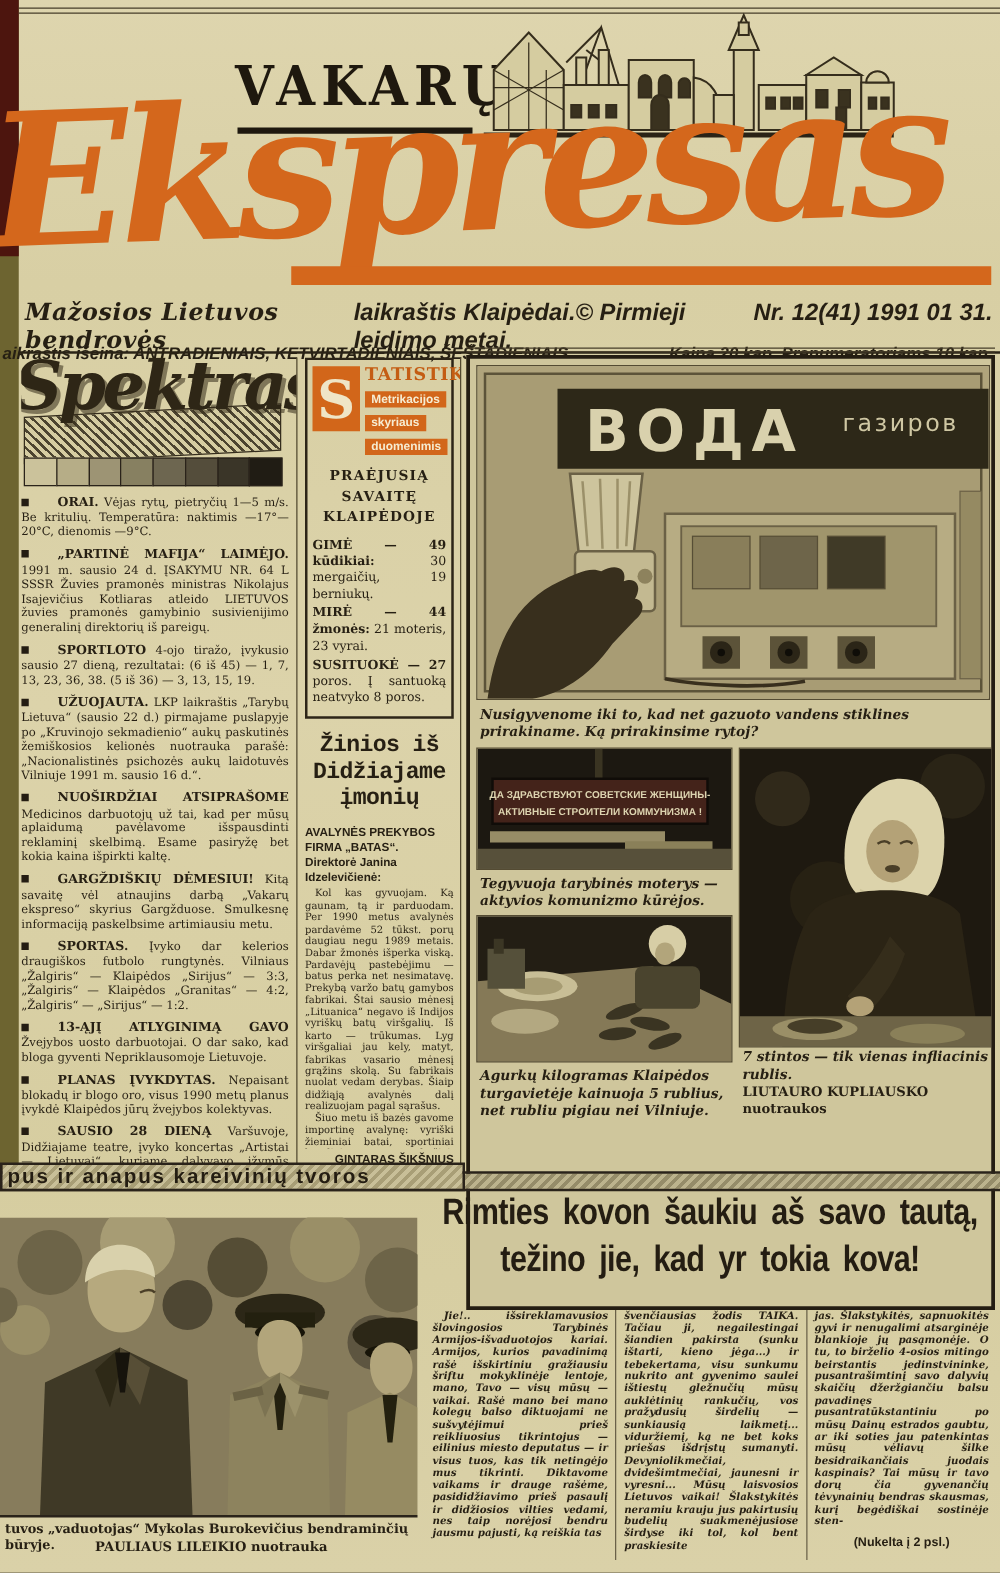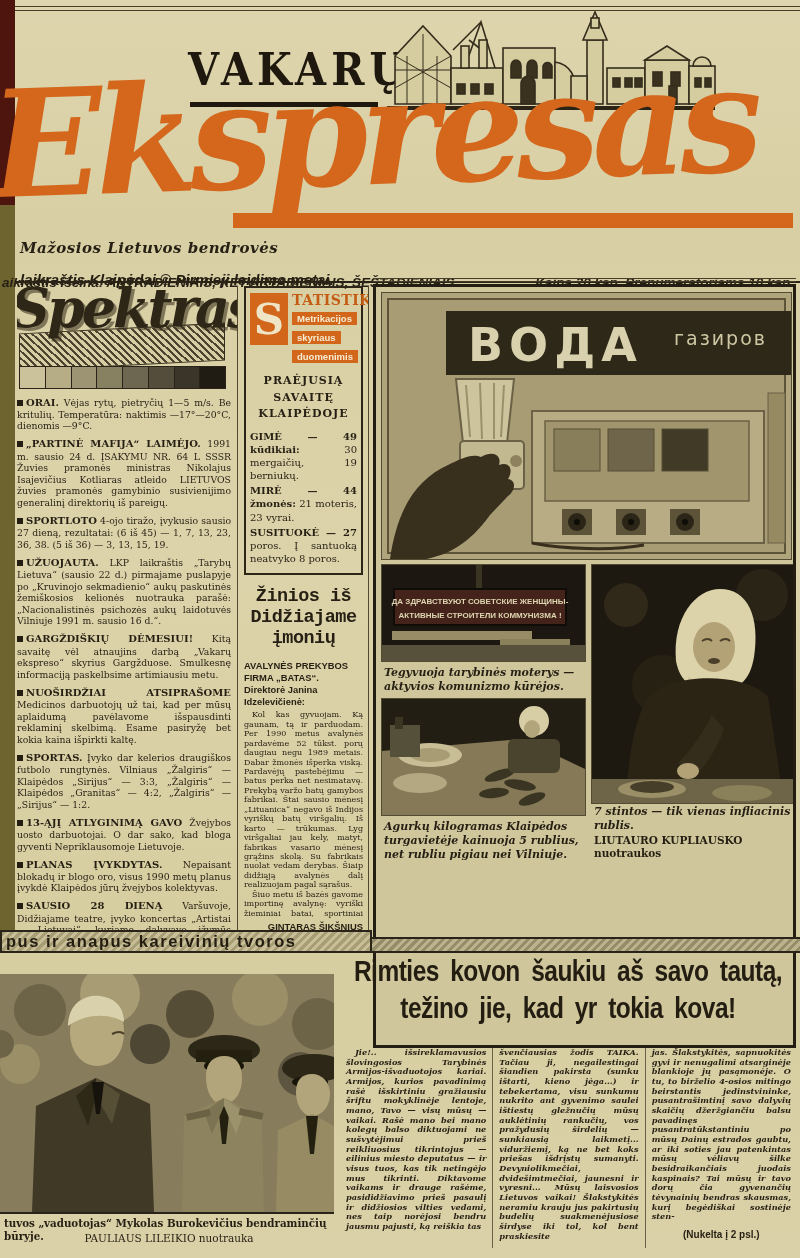--- a/index.html
+++ b/index.html
@@ -11,39 +11,39 @@
   .edge-top{position:absolute;left:0;top:0;width:15px;height:205px;background:#4d150e;}
   .top-rule{position:absolute;left:15px;right:0;height:1px;background:#473e2a;}
   
   .kicker{position:absolute;left:188px;top:46px;font-weight:bold;font-size:40px;letter-spacing:5px;color:#1e180e;transform:scaleY(1.1);}
   .kicker-rule{position:absolute;left:190px;top:102px;width:188px;height:5px;background:#1e180e;}
   .skyline{position:absolute;left:383px;top:10px;}
   .script-title{position:absolute;left:-10px;top:58px;font-size:148px;line-height:1;font-style:italic;font-weight:bold;
       letter-spacing:-8px;color:#d4671c;transform:rotate(-2deg);white-space:nowrap;}
   .orange-bar{position:absolute;left:233px;top:213px;width:560px;height:15px;background:#d4671c;}
   .info-row{position:absolute;left:20px;right:6px;top:239px;display:flex;align-items:baseline;gap:14px;
-      font-size:15px;font-weight:bold;font-style:italic;flex-direction:column;}
+      font-size:19px;font-weight:bold;font-style:italic;}
   .info-left{font-family:"DejaVu Serif",serif;letter-spacing:.5px;}
   .info-mid{font-family:"Liberation Sans",sans-serif;}
   .info-issue{margin-left:auto;font-family:"Liberation Sans",sans-serif;white-space:nowrap;}
   .info-row2{position:absolute;left:2px;right:6px;top:275px;display:flex;gap:14px;font-size:13.5px;font-weight:bold;font-style:italic;font-family:"Liberation Sans",sans-serif;}
   .info-price{margin-left:auto;white-space:nowrap;}
   .masthead-rule{position:absolute;left:15px;right:0;top:281px;height:2px;background:#2a2316;}
   
   .col-left{position:absolute;left:17px;top:286px;width:221px;height:646px;overflow:hidden;border-right:1px solid #51482f;padding-right:6px;box-sizing:border-box;}
   .spk{position:relative;height:104px;}
   .spk-hatch{position:absolute;left:2px;right:6px;top:42px;height:36px;border:1px solid #352d1d;
       background:repeating-linear-gradient(45deg,#d6cda2 0 3px,#4c4430 3px 5px);transform:skewY(-3deg);}
   .spk-text{position:absolute;left:-6px;top:-10px;font-size:54px;font-weight:bold;font-style:italic;letter-spacing:-3px;
       color:#2e2616;text-shadow:3px 3px 0 rgba(52,43,26,.55);}
   .spk-squares{position:absolute;left:2px;right:6px;top:80px;height:23px;display:flex;}
   .spk-squares .sq{flex:1;border:1px solid #2a231a;margin-right:-1px;}
   .brief{margin:6.5px 0 0;font-size:9.3px;line-height:1.24;text-align:justify;}
   .brief .bullet{display:inline-block;width:6px;height:6px;background:#241d12;margin-right:3px;}
-  .brief .lead{font-weight:bold;font-size:10px;}
+  .brief .lead{font-weight:bold;font-size:10px;margin-left:20px;}
   
   .col-mid{position:absolute;left:244px;top:286px;width:125px;height:646px;overflow:hidden;border-right:1px solid #51482f;
       padding-right:5px;box-sizing:border-box;display:flex;flex-direction:column;}
   .stat-box{border:2px solid #2d2517;padding:5px 4px 6px;}
   .stat-head{display:flex;gap:4px;}
   .s-tile{width:38px;height:52px;background:#d2661a;color:#efe5c6;font-size:42px;font-weight:bold;
       display:flex;align-items:center;justify-content:center;flex:none;}
   .stat-word{color:#c45d13;font-weight:bold;font-size:14px;letter-spacing:.5px;line-height:1;}
   .stat-bar{display:inline-block;background:#d2661a;color:#f6edd3;font-family:"Liberation Sans",sans-serif;
       font-size:9.5px;font-weight:bold;padding:1px 5px;margin-top:2px;}
@@ -74,21 +74,21 @@
   
   .band{position:absolute;left:0;right:0;top:937px;height:12px;border-top:2px solid #2a231a;border-bottom:2px solid #2a231a;
       background:repeating-linear-gradient(135deg,#958c69 0 3px,#bcb38d 3px 6px);}
   .band-title-box{position:absolute;left:0;top:930px;width:372px;height:23px;border:2px solid #2a231a;box-sizing:border-box;
       background:repeating-linear-gradient(135deg,#a89e76 0 3px,#c8bf98 3px 6px);
       font-family:"Liberation Sans",sans-serif;font-weight:bold;font-size:16.5px;letter-spacing:1.5px;
       line-height:19px;color:#241d12;padding-left:4px;white-space:nowrap;overflow:hidden;}
   
   .photo5-wrap{position:absolute;left:0;top:974px;width:334px;height:238px;border-bottom:2px solid #2a231a;}
   .photo5-cap{position:absolute;left:4px;top:1217px;width:330px;font-weight:bold;font-size:10.3px;line-height:1.3;}
-  .photo5-credit{position:absolute;left:4px;top:1232px;width:330px;text-align:center;font-weight:normal;font-size:10.5px;}
+  .photo5-credit{position:absolute;left:4px;top:1232px;width:330px;text-align:center;font-weight:bold;font-size:10.5px;}
   .headline{position:absolute;left:340px;top:953px;width:456px;text-align:center;font-family:"Liberation Sans",sans-serif;
       font-weight:bold;font-size:24.5px;line-height:1.25;letter-spacing:-.5px;word-spacing:5px;color:#241d12;transform:scaleY(1.2);transform-origin:top;}
   .article{position:absolute;left:340px;top:1048px;width:457px;height:200px;display:grid;grid-template-columns:1fr 1fr 1fr;overflow:hidden;}
   .acol{padding:0 6px;font-style:italic;font-weight:bold;font-size:8.2px;line-height:1.18;text-align:justify;}
   .acol + .acol{border-left:1px solid #6a6148;}
   .acol .indent{text-indent:9px;display:block;}
   .continuation{display:block;text-align:center;font-style:normal;font-family:"Liberation Sans",sans-serif;font-size:10px;margin-top:7px;}
 </style>
 </head>
 <body>
@@ -199,22 +199,22 @@
         <div class="sq" style="background:#544d3b"></div>
         <div class="sq" style="background:#3a3528"></div>
         <div class="sq" style="background:#201c14"></div>
       </div>
     </div>
 
     <p class="brief"><span class="bullet"></span><span class="lead">ORAI.</span> <span>Vėjas rytų, pietryčių 1—5 m/s. Be kritulių. Temperatūra: naktimis —17°—20°C, dienomis —9°C.</span></p>
     <p class="brief"><span class="bullet"></span><span class="lead">„PARTINĖ MAFIJA“ LAIMĖJO.</span> <span>1991 m. sausio 24 d. ĮSAKYMU NR. 64 L SSSR Žuvies pramonės ministras Nikolajus Isajevičius Kotliaras atleido LIETUVOS žuvies pramonės gamybinio susivienijimo generalinį direktorių iš pareigų.</span></p>
     <p class="brief"><span class="bullet"></span><span class="lead">SPORTLOTO</span> <span>4-ojo tiražo, įvykusio sausio 27 dieną, rezultatai: (6 iš 45) — 1, 7, 13, 23, 36, 38. (5 iš 36) — 3, 13, 15, 19.</span></p>
     <p class="brief"><span class="bullet"></span><span class="lead">UŽUOJAUTA.</span> <span>LKP laikraštis „Tarybų Lietuva“ (sausio 22 d.) pirmajame puslapyje po „Kruvinojo sekmadienio“ aukų paskutinės žemiškosios kelionės nuotrauka parašė: „Nacionalistinės psichozės aukų laidotuvės Vilniuje 1991 m. sausio 16 d.“.</span></p>
+    <p class="brief"><span class="bullet"></span><span class="lead">NUOŠIRDŽIAI ATSIPRAŠOME</span> <span>Medicinos darbuotojų už tai, kad per mūsų aplaidumą pavėlavome išspausdinti reklaminį skelbimą. Esame pasiryžę bet kokia kaina išpirkti kaltę.</span></p>
     <p class="brief"><span class="bullet"></span><span class="lead">GARGŽDIŠKIŲ DĖMESIUI!</span> <span>Kitą savaitę vėl atnaujins darbą „Vakarų ekspreso“ skyrius Gargžduose. Smulkesnę informaciją paskelbsime artimiausiu metu.</span></p>
-    <p class="brief"><span class="bullet"></span><span class="lead">NUOŠIRDŽIAI ATSIPRAŠOME</span> <span>Medicinos darbuotojų už tai, kad per mūsų aplaidumą pavėlavome išspausdinti reklaminį skelbimą. Esame pasiryžę bet kokia kaina išpirkti kaltę.</span></p>
     <p class="brief"><span class="bullet"></span><span class="lead">SPORTAS.</span> <span>Įvyko dar kelerios draugiškos futbolo rungtynės. Vilniaus „Žalgiris“ — Klaipėdos „Sirijus“ — 3:3, „Žalgiris“ — Klaipėdos „Granitas“ — 4:2, „Žalgiris“ — „Sirijus“ — 1:2.</span></p>
     <p class="brief"><span class="bullet"></span><span class="lead">13-ĄJĮ ATLYGINIMĄ GAVO</span> <span>Žvejybos uosto darbuotojai. O dar sako, kad bloga gyventi Nepriklausomoje Lietuvoje.</span></p>
     <p class="brief"><span class="bullet"></span><span class="lead">PLANAS ĮVYKDYTAS.</span> <span>Nepaisant blokadų ir blogo oro, visus 1990 metų planus įvykdė Klaipėdos jūrų žvejybos kolektyvas.</span></p>
     <p class="brief"><span class="bullet"></span><span class="lead">SAUSIO 28 DIENĄ</span> <span>Varšuvoje, Didžiajame teatre, įvyko koncertas „Artistai — Lietuvai“, kuriame dalyvavo įžymūs Lenkijos kino bei teatro aktoriai kaip Marius ..owski, Andrzej Lapicki, Maria Pakulnis, Gražyna Szapolowska. Visos surinktos lėšos bus perduotos fondui Lietuvai remti.</span></p>
 
   </div>
 
   <div class="col-mid">
     <div class="stat-box">
       <div class="stat-head">
@@ -280,20 +280,21 @@
         <rect x="386" y="100" width="17" height="150" fill="#958a62" stroke="#6b6146"></rect>
 
         <polygon points="74,86 132,86 125,150 81,150" fill="#cdc49d" stroke="#6b6146" stroke-width="2"></polygon>
         <path d="M84,92 L88,144 M98,90 L100,146 M112,90 L112,146 M122,92 L119,144" stroke="#9b9069" stroke-width="2" fill="none"></path>
         <rect x="78" y="148" width="64" height="48" rx="4" fill="#c3b991" stroke="#6b6146" stroke-width="2"></rect>
         <circle cx="134" cy="168" r="6" fill="#8d825d"></circle>
 
         <path d="M8,266 C16,212 36,186 66,172 C78,166 90,160 99,164 C111,157 120,162 117,172 C127,168 132,176 126,186 C134,187 134,197 126,203 L108,222 C88,250 66,262 44,266 Z" fill="#382f1d"></path>
         <path d="M150,250 C180,256 230,258 262,252" stroke="#382f1d" stroke-width="3" fill="none"></path>
       </svg>
+      <div class="cap">Nusigyvenome iki to, kad net gazuoto vandens stiklines prirakiname. Ką prirakinsime rytoj?</div>
 
       <div class="panel-row">
         <div class="panel-left">
 
           <svg class="photo" width="203" height="96" viewBox="0 0 203 96">
             <rect width="203" height="96" fill="#1c1811"></rect>
             <rect x="94" y="0" width="6" height="34" fill="#3a3422"></rect>
             <rect x="10" y="66" width="140" height="9" fill="#978c66"></rect>
             <rect x="118" y="74" width="70" height="11" fill="#8a8059"></rect>
             <rect x="0" y="80" width="203" height="16" fill="#57503a"></rect>

